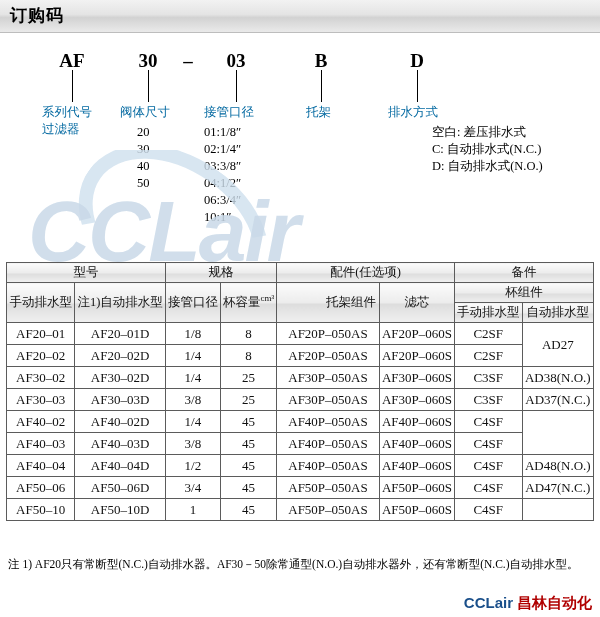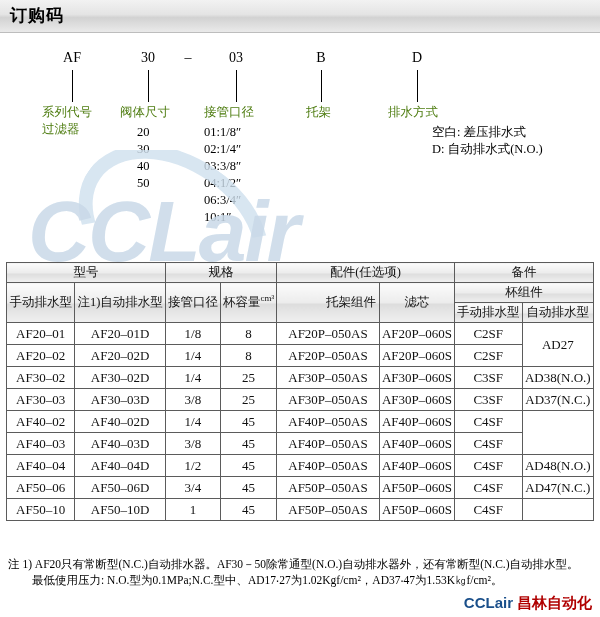--- a/index.html
+++ b/index.html
@@ -17,26 +17,26 @@
     background:linear-gradient(to bottom,#f2f2f2 0%,#e4e4e4 45%,#d2d2d2 55%,#eaeaea 100%);
     border-bottom:1px solid #bdbdbd;
   }
   .header .title{
     position:absolute;left:10px;top:4px;
     font-size:17px;font-weight:bold;letter-spacing:1px;color:#000;
   }
   
   .diagram{position:absolute;left:0;top:32px;width:600px;height:228px;}
   .code-token{
-    position:absolute;font-size:14px;font-weight:normal;color:#000;
+    position:absolute;font-size:19px;font-weight:bold;color:#000;
     text-align:center;white-space:nowrap;
   }
   .vline{position:absolute;width:1px;background:#000;}
   .col-label{
-    position:absolute;font-size:12.5px;color:#4d7c0f;white-space:nowrap;line-height:17px;
+    position:absolute;font-size:12.5px;color:#0369a1;white-space:nowrap;line-height:17px;
   }
   .col-list{
     position:absolute;font-size:12.5px;color:#000;white-space:nowrap;line-height:17px;
   }
   
   .wm{
     position:absolute;left:0;top:150px;width:600px;height:180px;
     pointer-events:none;overflow:hidden;
   }
   .wm-text{
@@ -136,20 +136,21 @@
     <div>04:1/2″</div>
     <div>06:3/4″</div>
     <div>10:1″</div>
   </div>
 
   <div class="col-label" style="left:306px;top:72px;">托架</div>
 
   <div class="col-label" style="left:388px;top:72px;">排水方式</div>
   <div class="col-list" style="left:388px;top:92px;margin-left:44px;">
     <div>空白:  差压排水式</div>
+    <div>C:  自动排水式(N.C.)</div>
     <div>D:  自动排水式(N.O.)</div>
   </div>
 </div>
 
 <div class="wm">
   <div class="wm-arc"></div>
   <div class="wm-text">CCLair</div>
 </div>
 
 <table class="spec">
@@ -263,18 +264,17 @@
       <td>AF50P–050AS</td>
       <td>AF50P–060S</td>
       <td>C4SF</td>
       <td class="cell-blank"></td>
     </tr>
   </tbody>
 </table>
 
 <div class="note">
   <span class="l2">注 1) AF20只有常断型(N.C.)自动排水器。AF30－50除常通型(N.O.)自动排水器外，还有常断型(N.C.)自动排水型。</span>
-  <span class="l2" style="padding-left:24px;">最低使用压力: N.O.型为0.1MPa;N.C.型中、AD17‧27为1.02Kgf/cm²，AD37‧47为1.53K㎏f/cm²。</span>
 </div>
 
 <div class="brand">
   <span>CCLair</span><span class="cn">昌林自动化</span>
 </div>
 
 </body></html>

